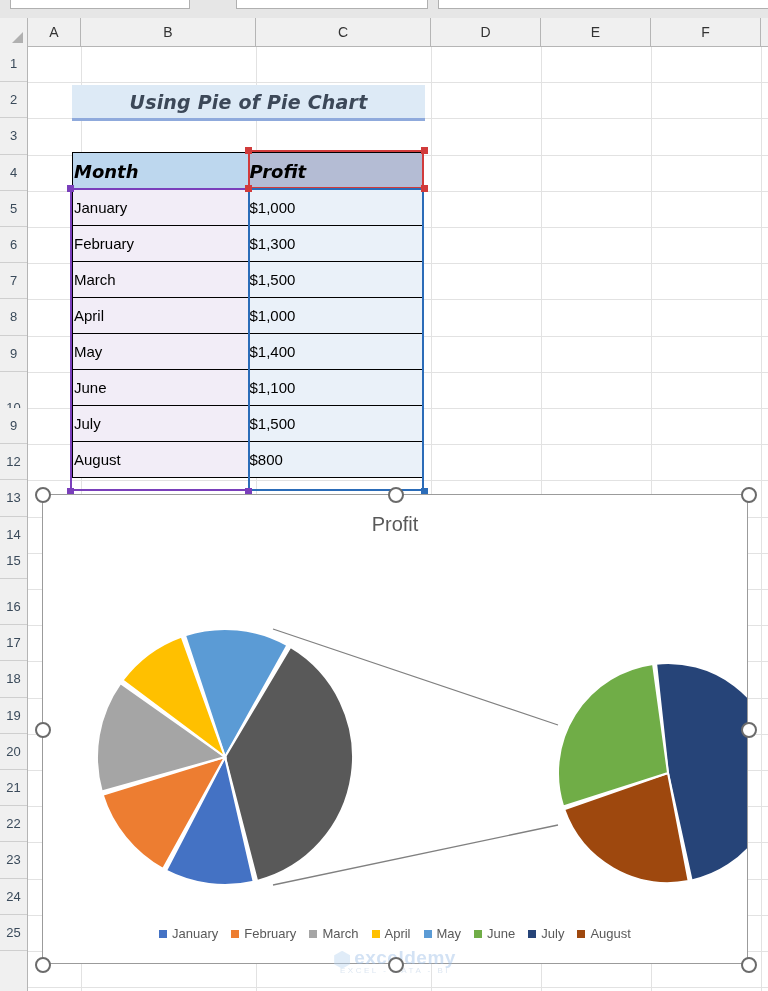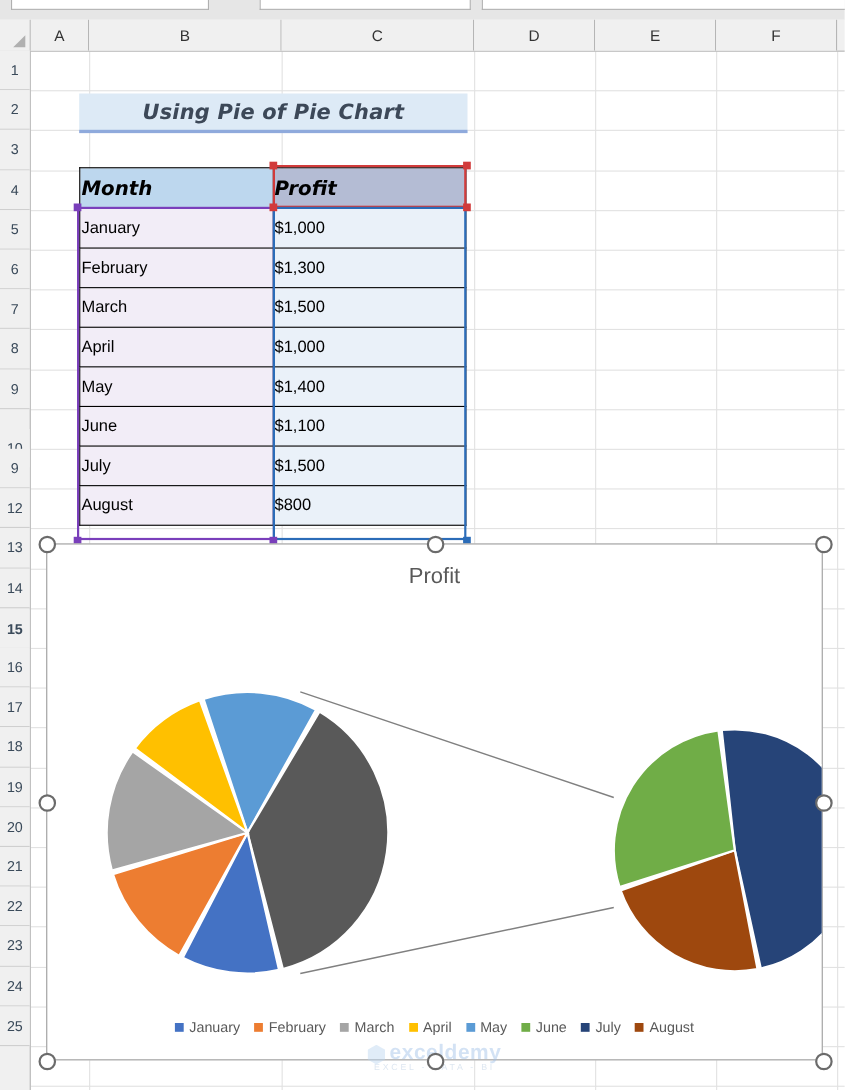--- a/index.html
+++ b/index.html
@@ -353,21 +353,21 @@
         <div class="row-head" style="top: 144.8px; height: 36.2px;">5</div>
         <div class="row-head" style="top: 181px; height: 36.2px;">6</div>
         <div class="row-head" style="top: 217.2px; height: 36.2px;">7</div>
         <div class="row-head" style="top: 253.4px; height: 36.2px;">8</div>
         <div class="row-head" style="top: 289.6px; height: 36.2px;">9</div>
         <div class="row-head" style="top: 344px; height: 36.2px;">10</div>
         <div class="row-head" style="top: 362px; height: 36.2px;">9</div>
         <div class="row-head" style="top: 398.2px; height: 36.2px;">12</div>
         <div class="row-head" style="top: 434.4px; height: 36.2px;">13</div>
         <div class="row-head" style="top: 470.6px; height: 36.2px;">14</div>
-        <div class="row-head" style="top: 508px; height: 36.2px; font-weight: bold;">15</div>
+        <div class="row-head" style="top: 497px; height: 36.2px;">15</div>
         <div class="row-head" style="top: 543px; height: 36.2px;">16</div>
         <div class="row-head" style="top: 579.2px; height: 36.2px;">17</div>
         <div class="row-head" style="top: 615.4px; height: 36.2px;">18</div>
         <div class="row-head" style="top: 651.6px; height: 36.2px;">19</div>
         <div class="row-head" style="top: 687.8px; height: 36.2px;">20</div>
         <div class="row-head" style="top: 724px; height: 36.2px;">21</div>
         <div class="row-head" style="top: 760.2px; height: 36.2px;">22</div>
         <div class="row-head" style="top: 796.4px; height: 36.2px;">23</div>
         <div class="row-head" style="top: 832.6px; height: 36.2px;">24</div>
         <div class="row-head" style="top: 868.8px; height: 36.2px;">25</div>

